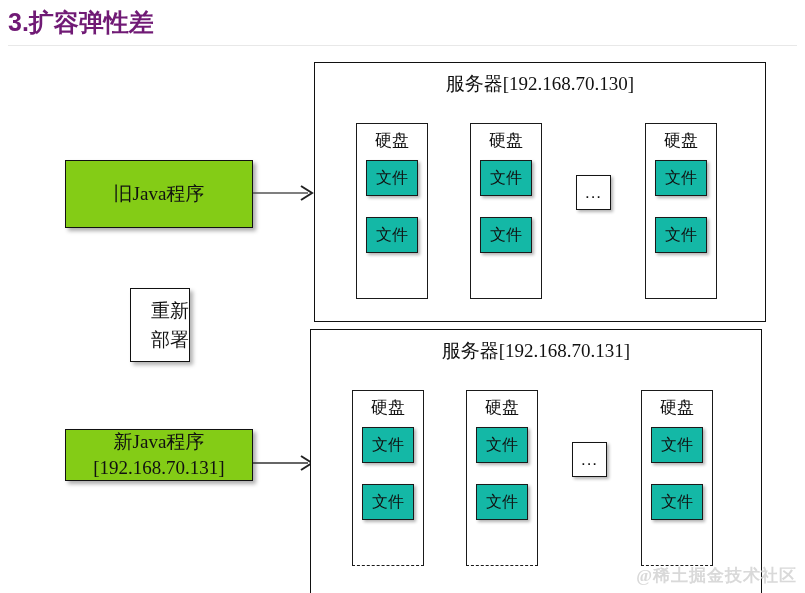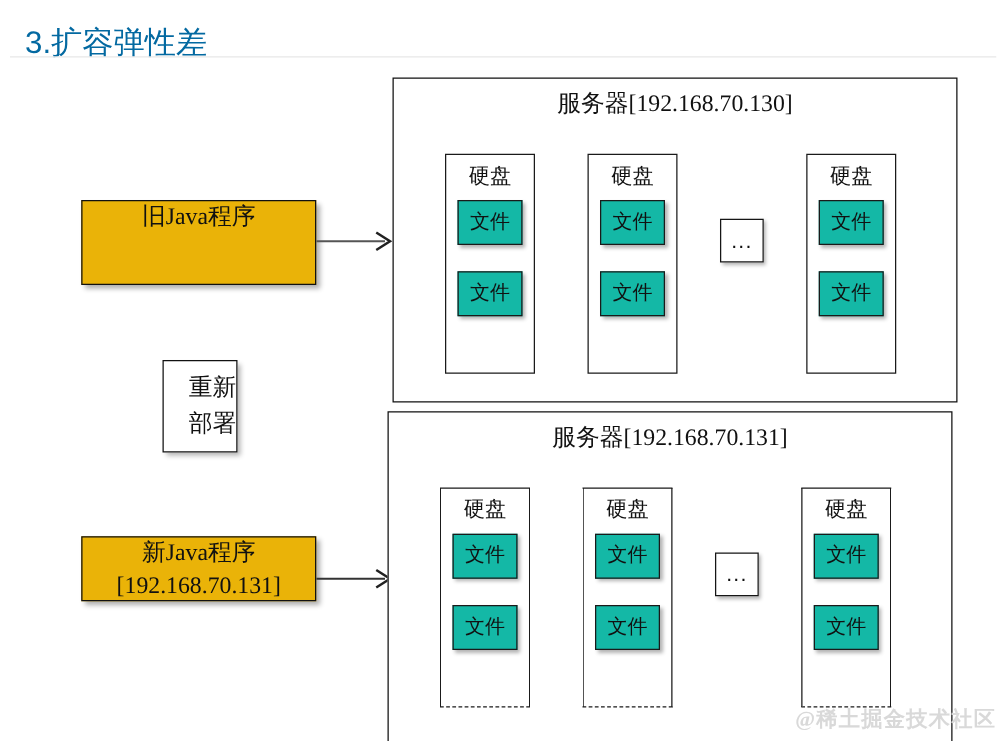--- a/index.html
+++ b/index.html
@@ -11,26 +11,26 @@
     color:#1a1a1a;
     position:relative;
     overflow:hidden;
   }
 
   
   .page-title{
     position:absolute;
     left:8px; top:2px;
     font-family:"Liberation Sans","DejaVu Sans",sans-serif;
-    font-weight:normal;
+    font-weight:bold;
     font-size:25px;
     letter-spacing:0px;
-    color:#0369a1;
+    color:#701a75;
     line-height:40px;
-    margin:12px;
+    margin:0;
     white-space:nowrap;
   }
   .title-rule{
     position:absolute;
     left:8px; top:45px;
     width:789px; height:1px;
     background:#e8e8e8;
   }
 
   
@@ -107,26 +107,26 @@
     color:#111;
     letter-spacing:1px;
     box-sizing:border-box;
     font-family:"Liberation Sans","DejaVu Sans",sans-serif;
   }
 
   
   .prog-box{
     position:absolute;
     border:1.6px solid #111111;
-    background:#eab308;
+    background:#84cc16;
     box-shadow:3px 3px 4px rgba(0,0,0,0.32);
     display:flex;
     flex-direction:column;
     align-items:center;
-    justify-content:flex-start;
+    justify-content:center;
     box-sizing:border-box;
     font-size:19px;
     line-height:26px;
     color:#111;
     white-space:nowrap;
   }
   .prog-box .l2{ font-size:19px; }
 
   .redeploy-box{
     position:absolute;

